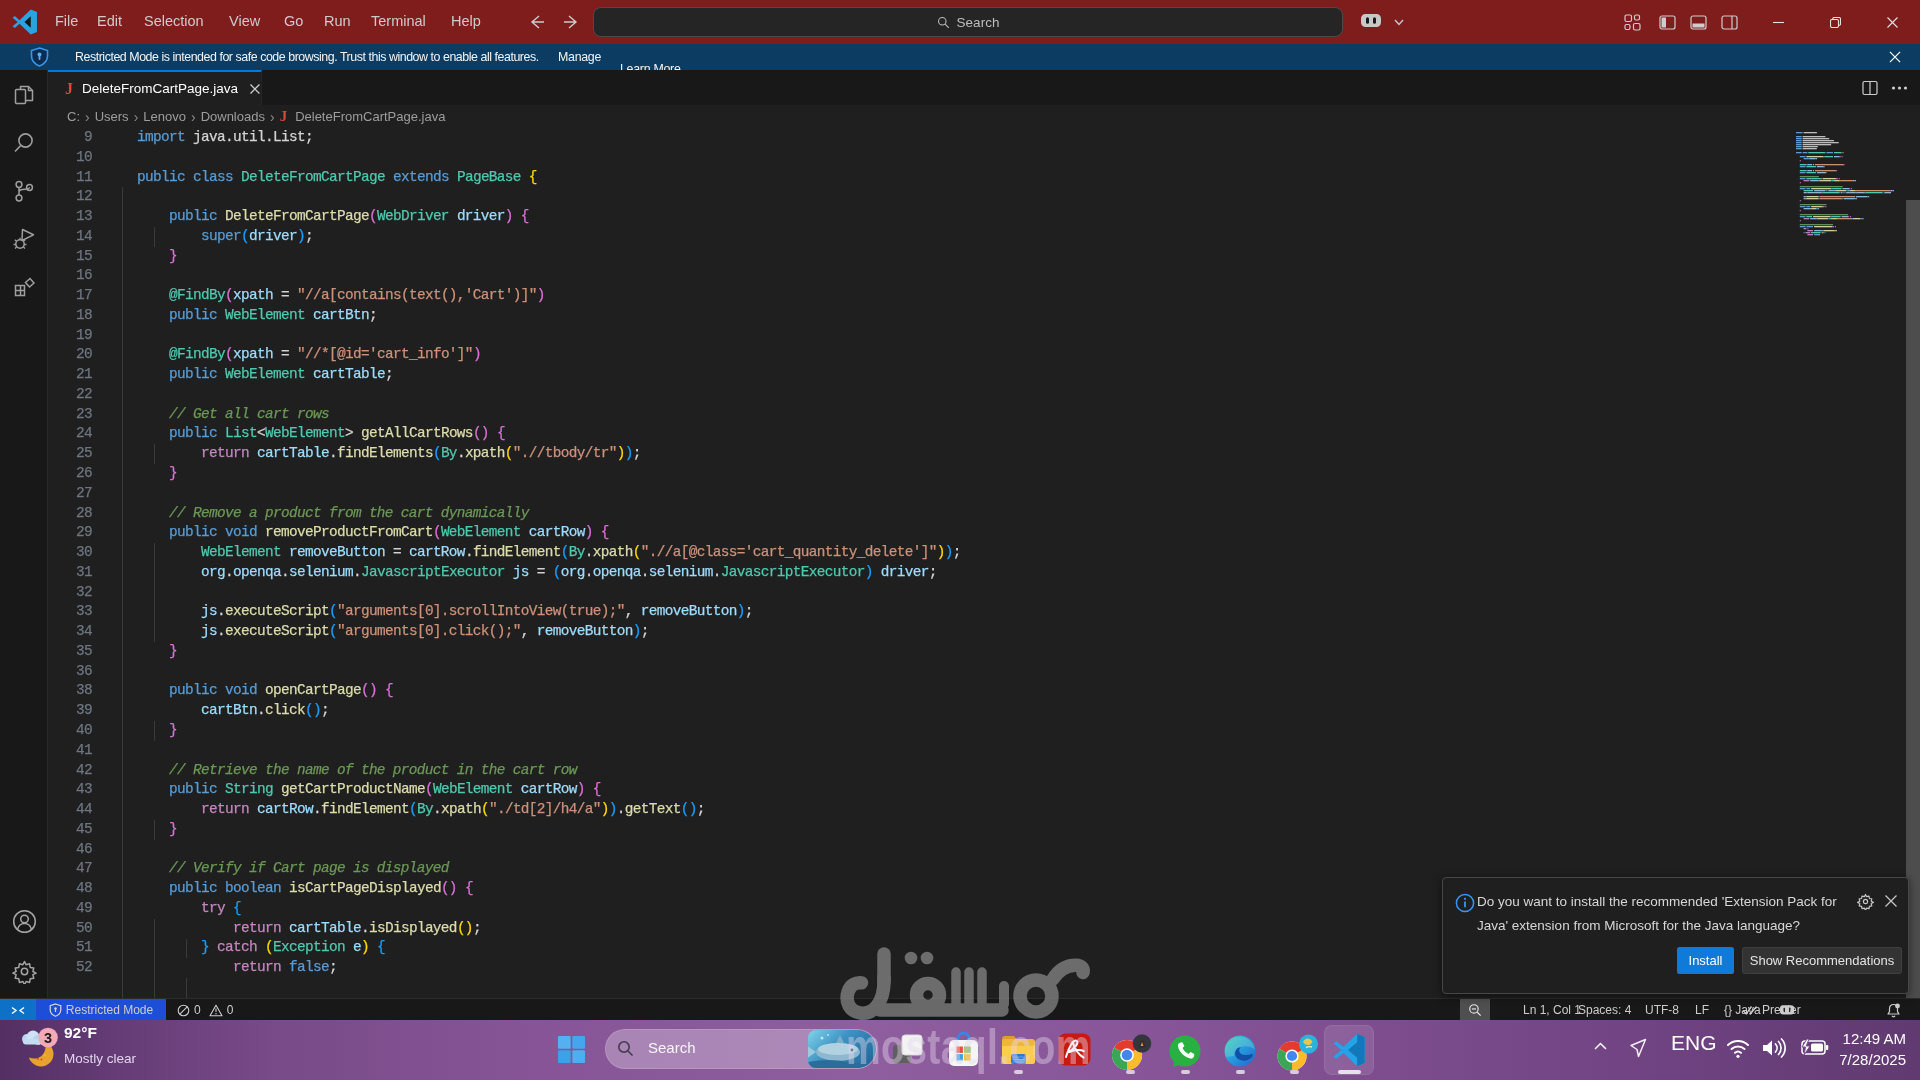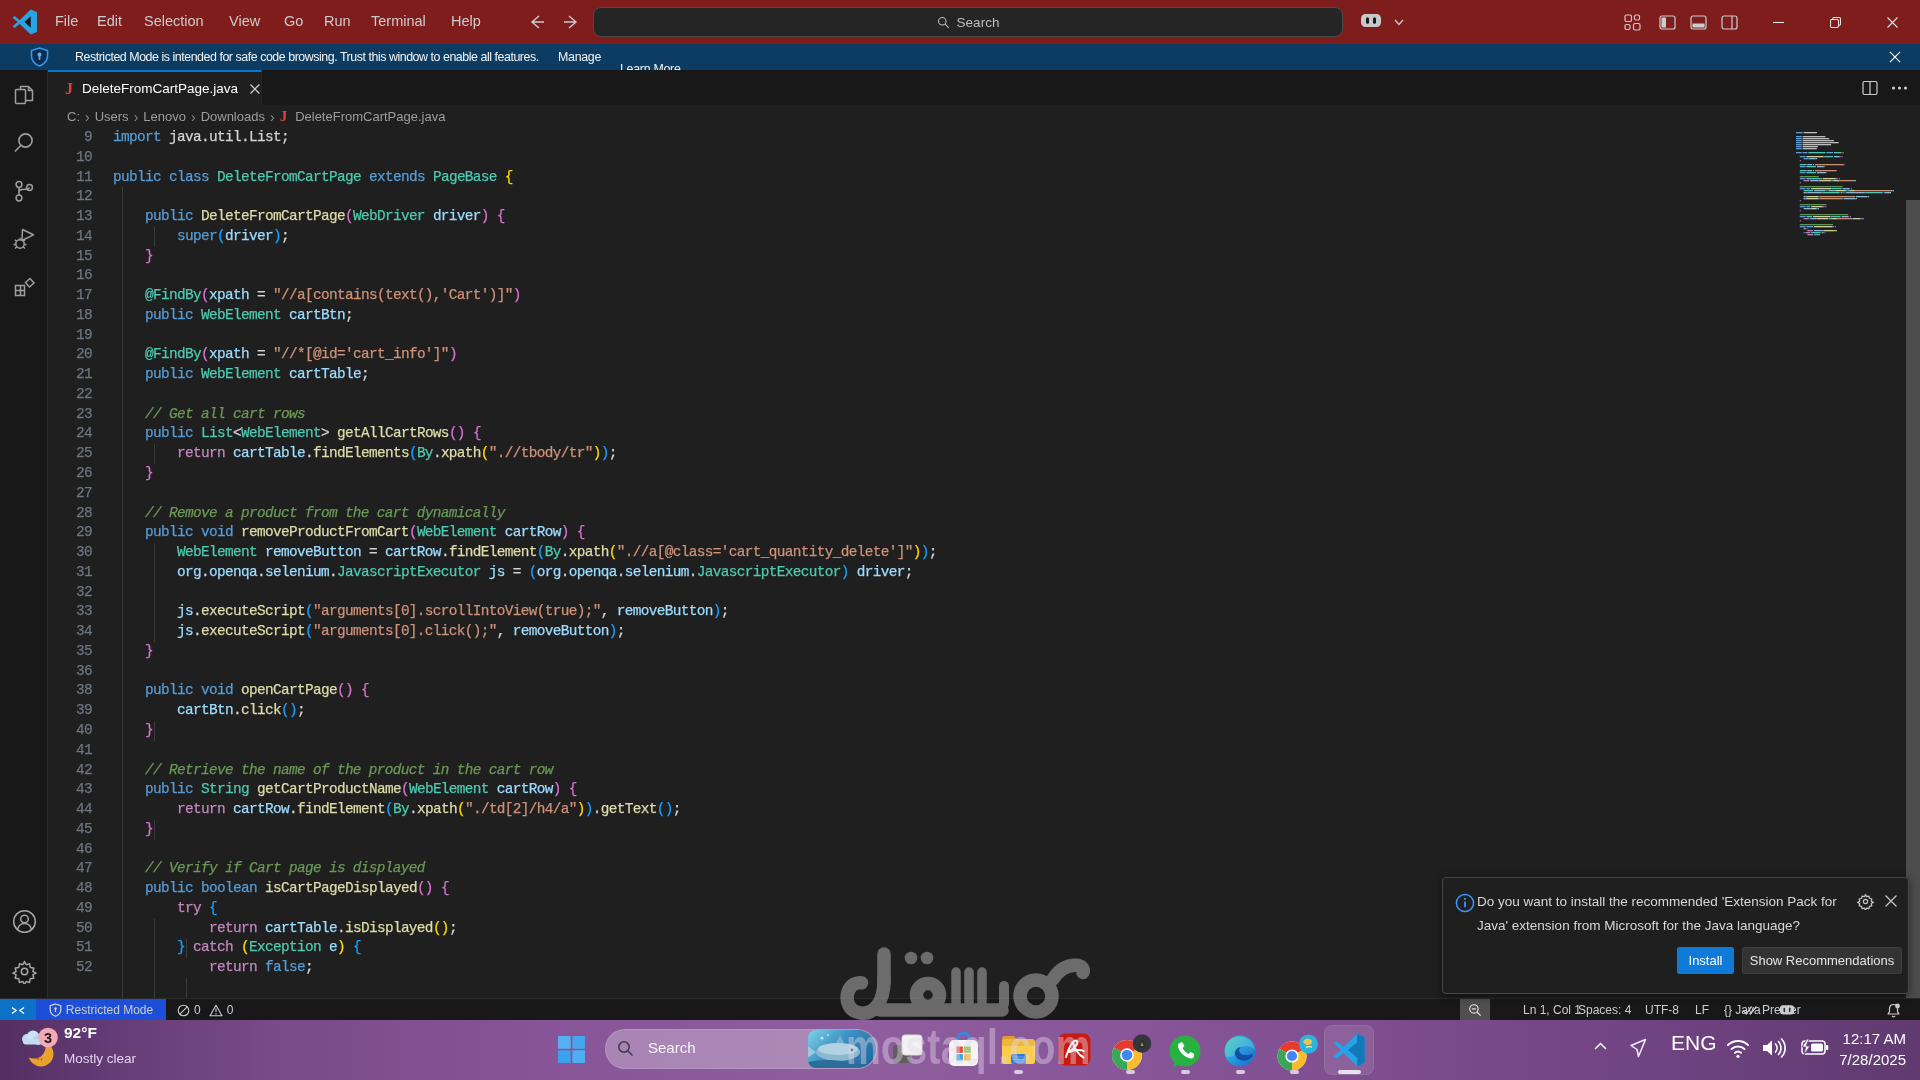--- a/index.html
+++ b/index.html
@@ -19,21 +19,21 @@
 #breadcrumbs{position:absolute;left:48px;top:105px;width:1872px;height:23px;background:#1f1f1f;color:#9d9d9d;font-size:13px;display:flex;align-items:center;}
 .bc-sep{color:#8a8a8a;font-size:14px;margin:0 5px;}
 
 #activitybar{position:absolute;left:0;top:70px;width:48px;height:928px;background:#181818;border-right:1px solid #2a2a2a;}
 .aicon{position:absolute;left:0;width:48px;height:48px;display:flex;align-items:center;justify-content:center;}
 
 #editor{position:absolute;left:48px;top:128px;width:1872px;height:870px;background:#1f1f1f;overflow:hidden;}
 #code{position:absolute;left:0;top:0;font-family:"Liberation Mono",monospace;font-size:14.4px;letter-spacing:-0.64px;line-height:19.77px;-webkit-text-stroke:0.25px currentColor;}
 .ln{display:flex;height:19.77px;}
 .num{width:44px;text-align:right;color:#6e7681;flex:none;}
-.ct{margin-left:21px;color:#d4d4d4;white-space:pre;}
+.ct{margin-left:45px;color:#d4d4d4;white-space:pre;}
 .k{color:#569cd6;} .c{color:#c586c0;} .t{color:#4ec9b0;} .m{color:#dcdcaa;}
 .v{color:#9cdcfe;} .s{color:#ce9178;} .w{color:#d4d4d4;}
 .b1{color:#ffd700;} .b2{color:#da70d6;} .b3{color:#179fff;}
 .cm{color:#6a9955;font-style:italic;}
 .guide{position:absolute;width:1px;background:#3a3a3a;}
 
 #statusbar{position:absolute;left:0;top:998px;width:1920px;height:22px;background:#181818;border-top:1px solid #2b2b2b;color:#cccccc;font-size:12px;}
 .sitem{position:absolute;top:0;height:22px;display:flex;align-items:center;gap:4px;}
 
 #taskbar{position:absolute;left:0;top:1020px;width:1920px;height:60px;background:linear-gradient(90deg,#532f63 0%,#653c76 6%,#784a87 14%,#875597 28%,#8e5e9e 45%,#885699 58%,#7d4d8e 72%,#704382 86%,#603a70 100%);}
@@ -805,21 +805,21 @@
   <svg class="abs" style="left:1761px;top:17px" width="27" height="22" viewBox="0 0 27 22">
     <path d="M2 8 h4 l5-4.5 v15 L6 14 H2 Z" fill="#ffffff"></path>
     <path d="M14.5 7 a6 6 0 0 1 0 8 M17.5 4.5 a9.5 9.5 0 0 1 0 13 M20.5 2 a13 13 0 0 1 0 18" stroke="#ffffff" stroke-width="1.7" fill="none" stroke-linecap="round"></path>
   </svg>
   <svg class="abs" style="left:1798px;top:19px" width="31" height="18" viewBox="0 0 31 18">
     <rect x="4" y="2" width="23" height="13" rx="3" stroke="#ffffff" stroke-width="1.5" fill="none"></rect>
     <rect x="27.8" y="6" width="2.5" height="5" rx="1" fill="#ffffff"></rect>
     <rect x="13" y="4.5" width="12" height="8" rx="1.5" fill="#ffffff"></rect>
     <path d="M9 0 L4 8 h3.5 L6 16 L12 7 H8.2 L11 0 Z" fill="#ffffff" stroke="#7b4f8e" stroke-width="1"></path>
   </svg>
-  <div class="abs" style="left:1836px;top:10px;width:70px;text-align:right;color:#ffffff;font-size:15px;">12:17 AM</div>
+  <div class="abs" style="left:1836px;top:10px;width:70px;text-align:right;color:#ffffff;font-size:15px;">12:49 AM</div>
   <div class="abs" style="left:1820px;top:31px;width:86px;text-align:right;color:#ffffff;font-size:15px;">7/28/2025</div>
 </div>
 
 <div id="notif">
   <svg class="abs" style="left:12px;top:15px" width="20" height="20" viewBox="0 0 20 20">
     <circle cx="10" cy="10" r="8.6" stroke="#3794ff" stroke-width="1.5" fill="none"></circle>
     <circle cx="10" cy="5.8" r="1.1" fill="#3794ff"></circle>
     <rect x="9.1" y="8.2" width="1.8" height="6.2" rx="0.9" fill="#3794ff"></rect>
   </svg>
   <div class="abs" style="left:34px;top:12px;width:382px;font-size:13.5px;line-height:24px;color:#d7d7d7;">Do you want to install the recommended 'Extension Pack for Java' extension from Microsoft for the Java language?</div>

